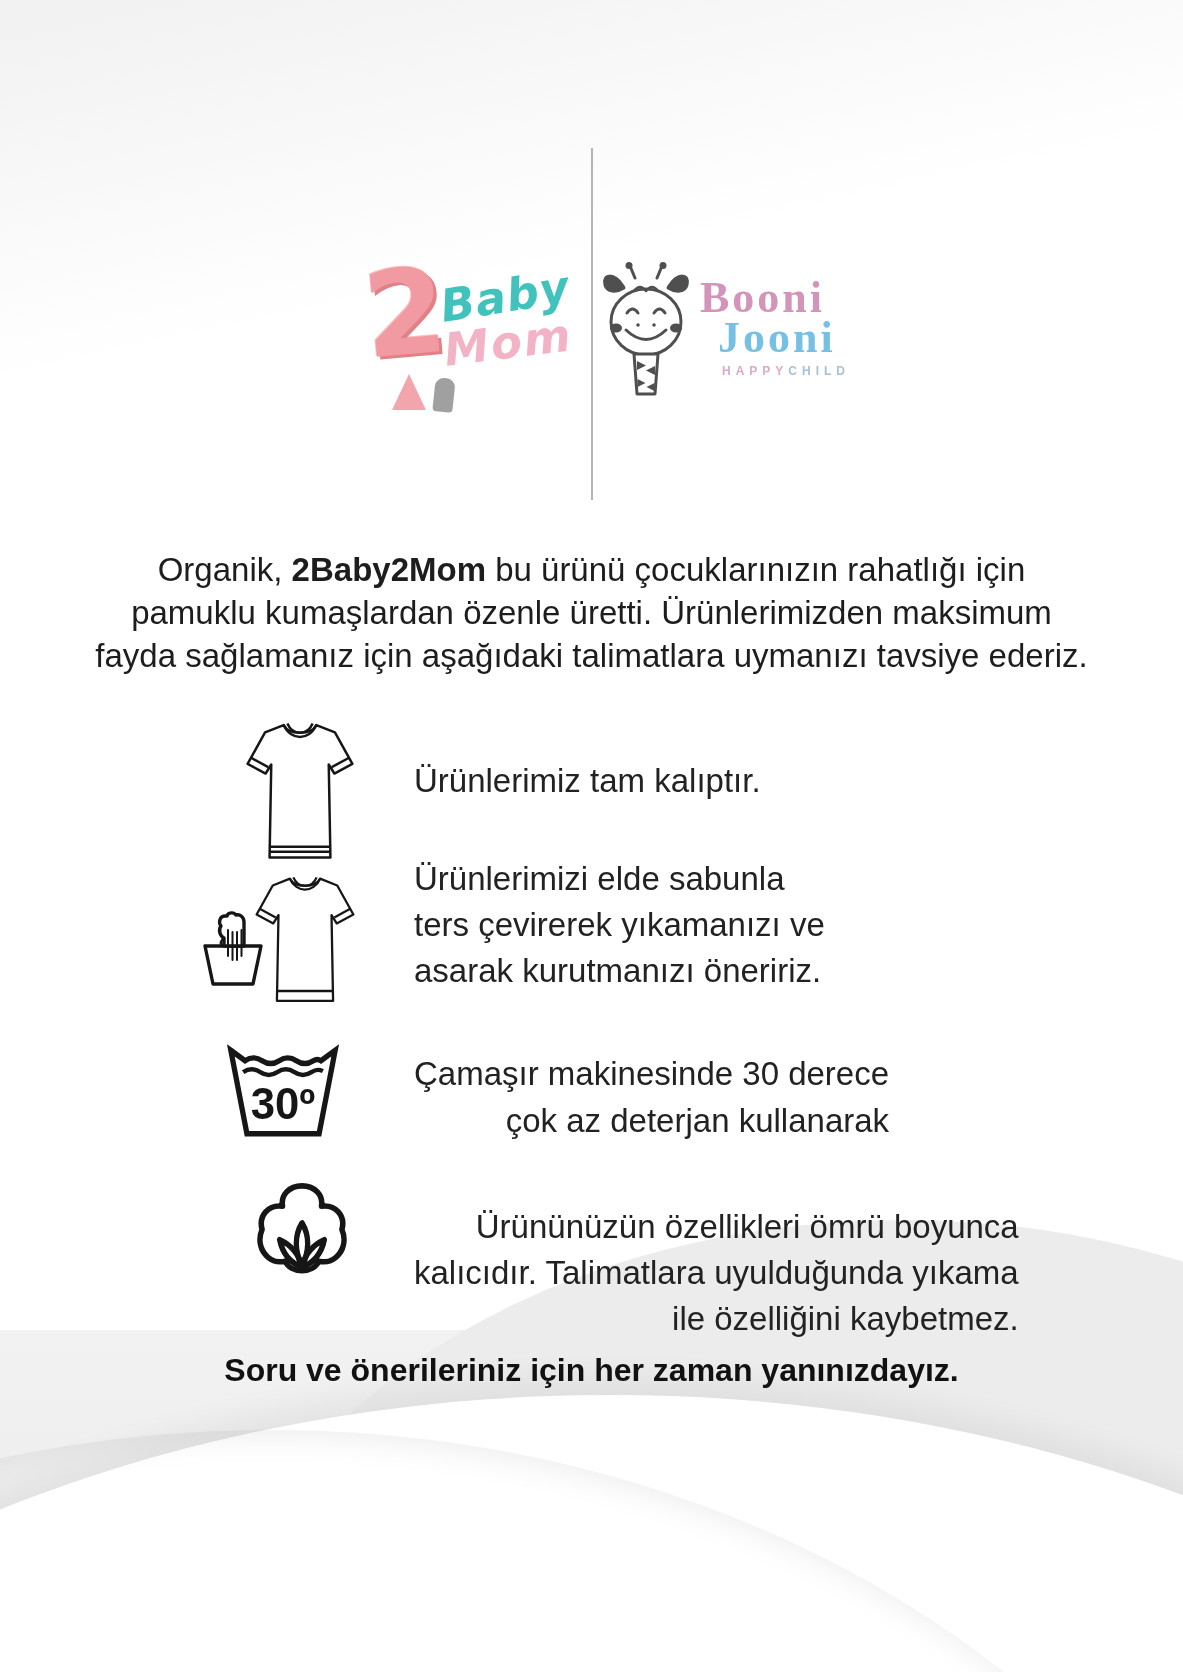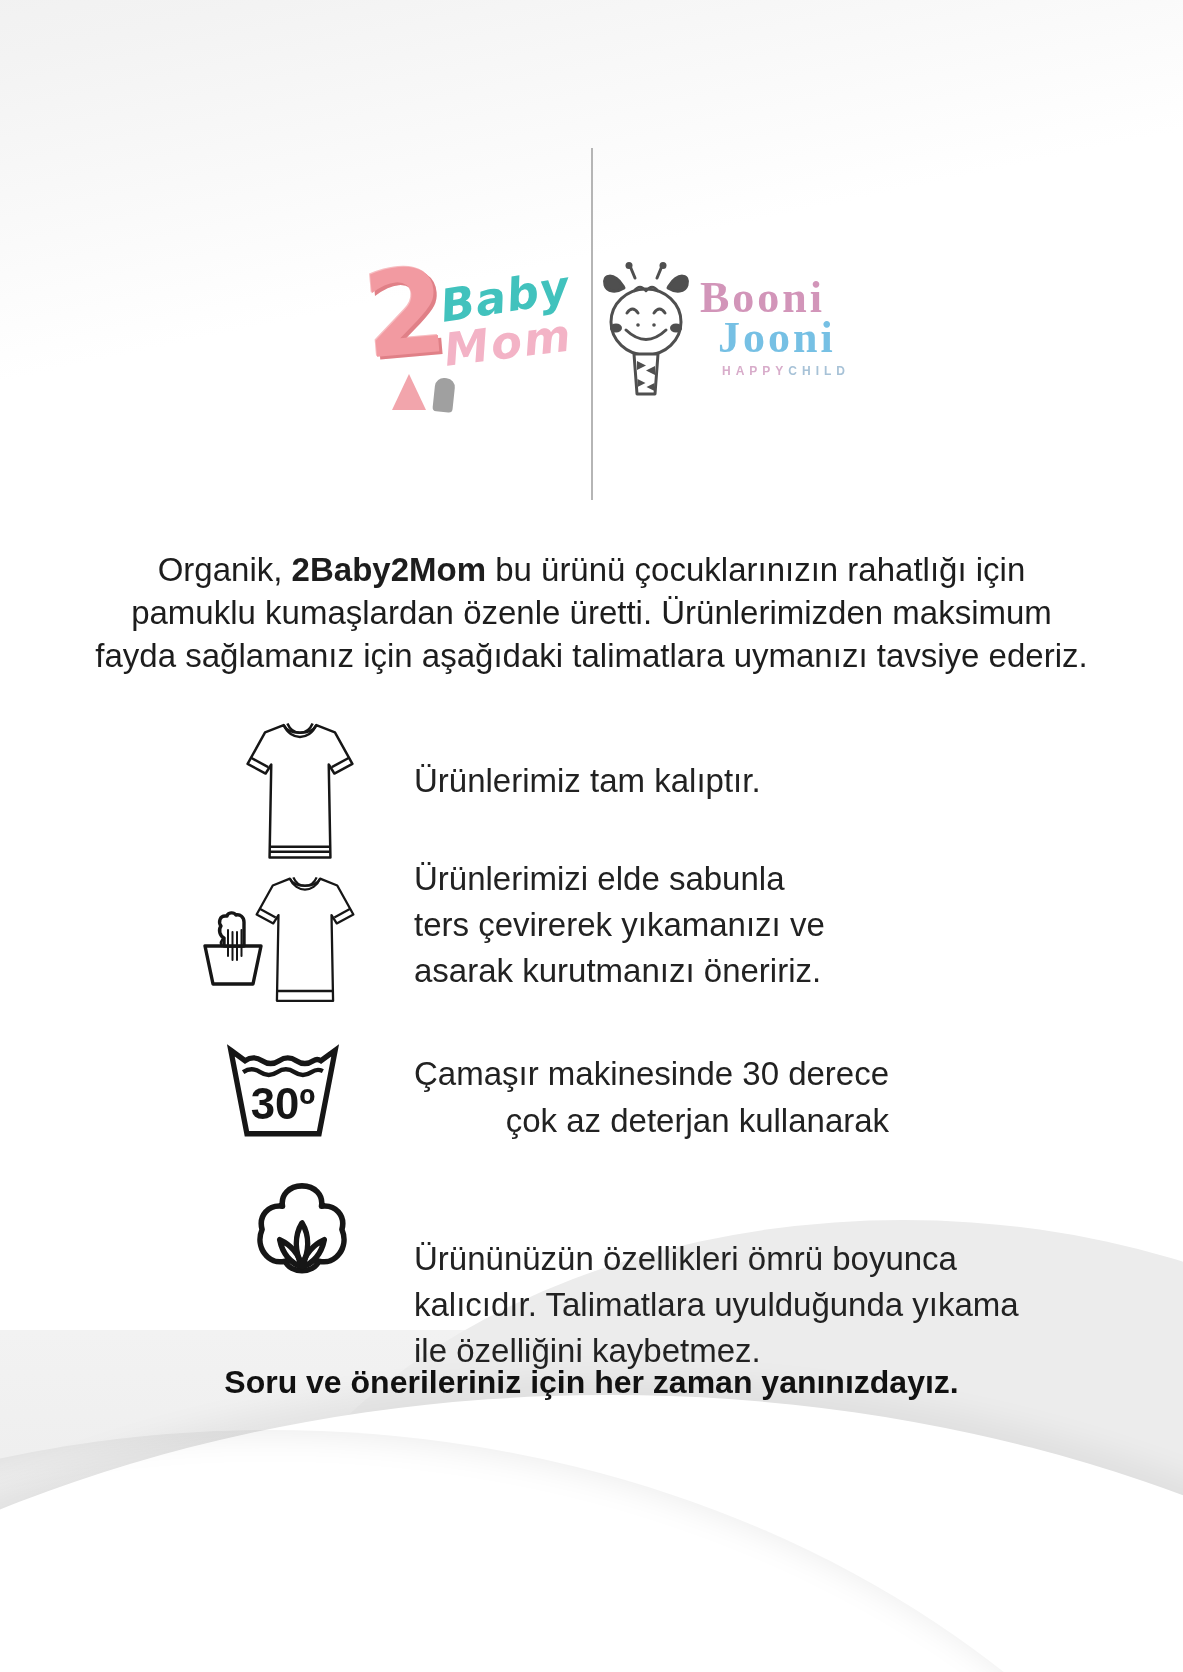--- a/index.html
+++ b/index.html
@@ -104,29 +104,29 @@
   .intro b{font-weight:700;}
   
   .icon-box{position:absolute;}
   .item-text{
     position:absolute;left:414px;
     font-size:33px;line-height:46px;color:#222;margin-top:16px;
   }
   .txt1{top:742px;}
   .txt2{top:840px;}
   .txt3{top:1034px;line-height:47px;text-align:right;}
-  .txt4{top:1220px;}
+  .txt4{top:1188px;text-align:right;}
   .ic1{left:243px;top:720px;}
   .ic2{left:203px;top:872px;}
   .ic3{left:227px;top:1044px;}
   .ic4{left:250px;top:1178px;}
   
   .footer-note{
     position:absolute;left:0;top:1352px;width:1183px;
-    text-align:center;font-size:32px;font-weight:bold;color:#111;margin-top:12px;
+    text-align:center;font-size:32px;font-weight:bold;color:#111;
   }
 </style>
 </head>
 <body>
 
 <div class="page">
 
   <div class="bg-band-top2"></div>
   <div class="bg-band-top"></div>
   <div class="bg-bottom-shade"></div>

